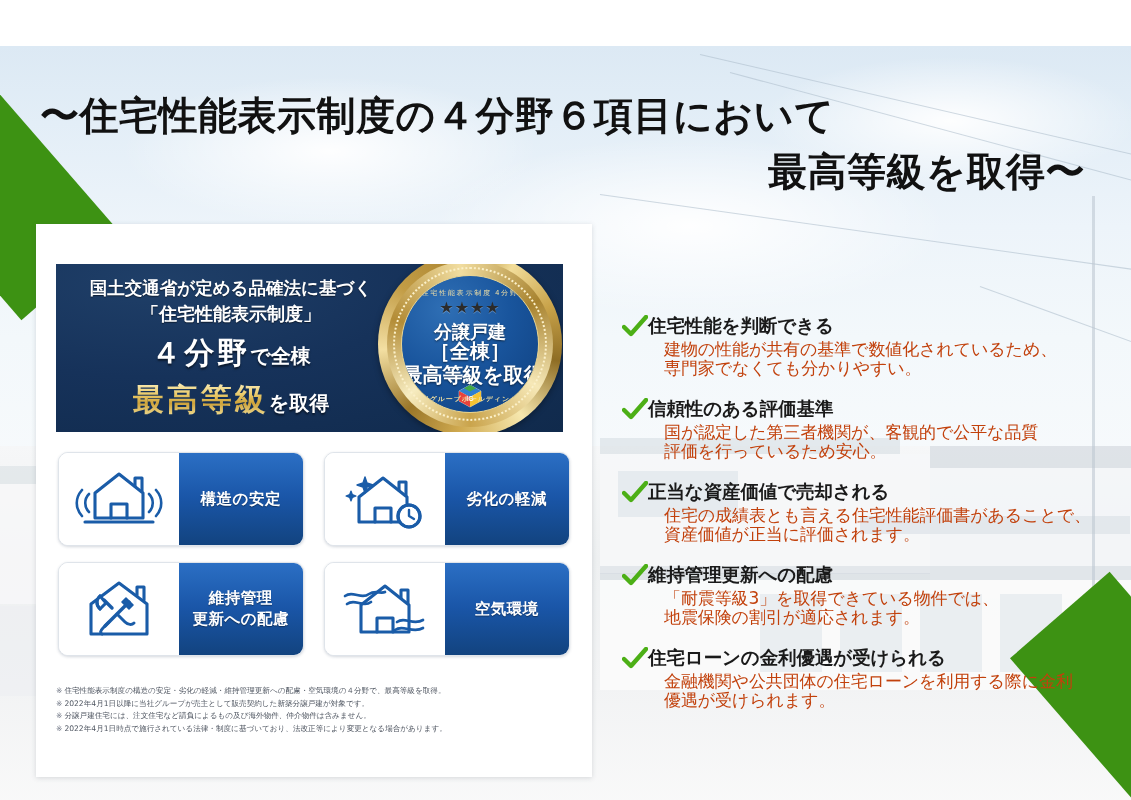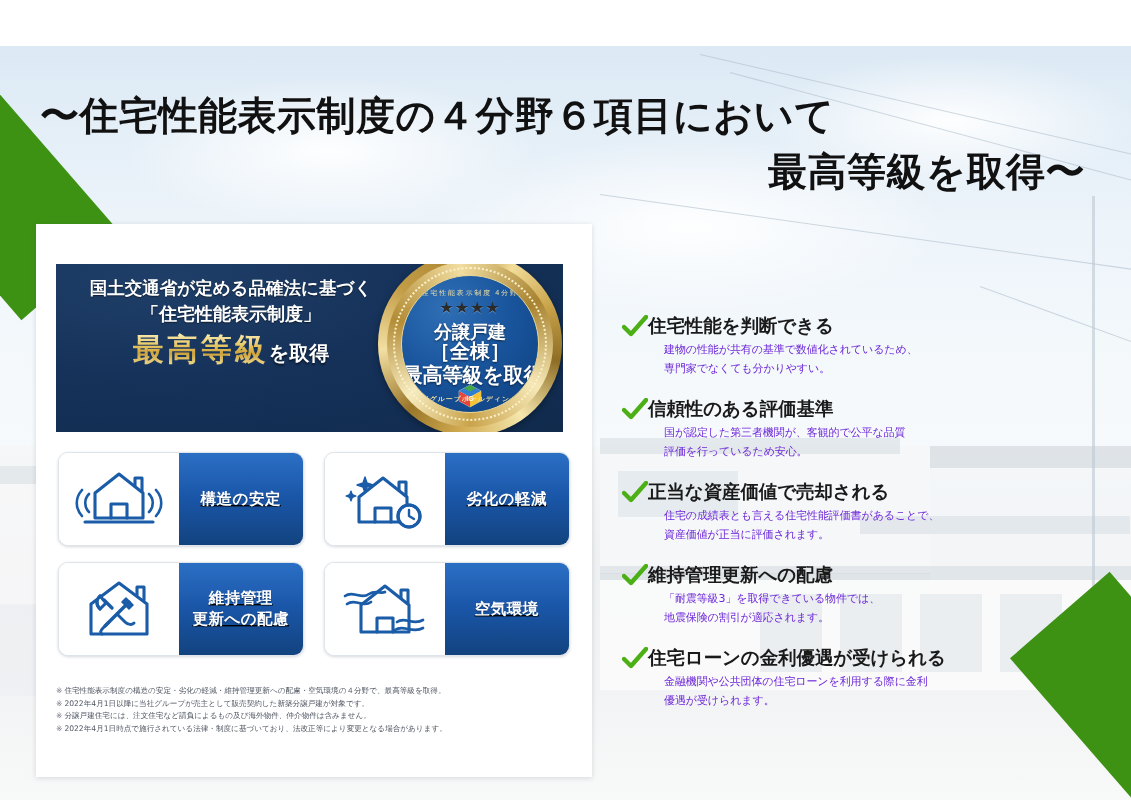--- a/index.html
+++ b/index.html
@@ -305,21 +305,20 @@
 
   
   .features {
     position: absolute;
     left: 22px; top: 228px;
     width: 512px;
     display: grid;
     grid-template-columns: 246px 246px;
     grid-column-gap: 20px;
     grid-row-gap: 16px;
-    text-decoration: underline;
   }
   .feat {
     position: relative;
     height: 94px;
     border-radius: 10px;
     background: #ffffff;
     border: 1px solid #dfe4ea;
     box-shadow: 0 1px 3px rgba(40,60,90,.2);
     display: flex;
     overflow: hidden;
@@ -386,23 +385,23 @@
     font-size: 18.5px;
     line-height: 24px;
     color: #1a1a1a;
     white-space: nowrap;
     letter-spacing: -.1px;
   }
   .check-desc {
     margin-left: 42px;
     margin-top: 2px;
     font-family: "DejaVu Sans", "Liberation Sans", sans-serif;
-    font-size: 11px;
+    font-size: 17px;
     line-height: 19px;
-    color: #6d28d9;
+    color: #c2410c;
     white-space: pre-line;
     letter-spacing: -.1px;
   }
 </style>
 </head>
 <body>
 
 <div id="slide">
 
   <div class="bg-sky"></div>
@@ -441,20 +440,21 @@
     <div class="headline-line l1">〜住宅性能表示制度の４分野６項目において</div>
     <div class="headline-line l2">最高等級を取得〜</div>
   </div>
 
   <div class="card">
 
     <div class="navy">
       <div class="navy-text">
         <div class="navy-l1">国土交通省が定める品確法に基づく</div>
         <div class="navy-l2">「住宅性能表示制度」</div>
+        <div class="navy-big1"><span>４分野</span><span class="sm">で全棟</span></div>
         <div class="navy-big2"><span class="gold">最高等級</span><span class="sm">を取得</span></div>
       </div>
 
       <div class="seal">
         <div class="seal-ring2"></div>
         <div class="seal-dots"></div>
         <div class="seal-inner">
           <div class="seal-arc-top">住宅性能表示制度 4分野</div>
           <div class="seal-stars">★★★★</div>
           <div class="seal-l1">分譲戸建</div>

